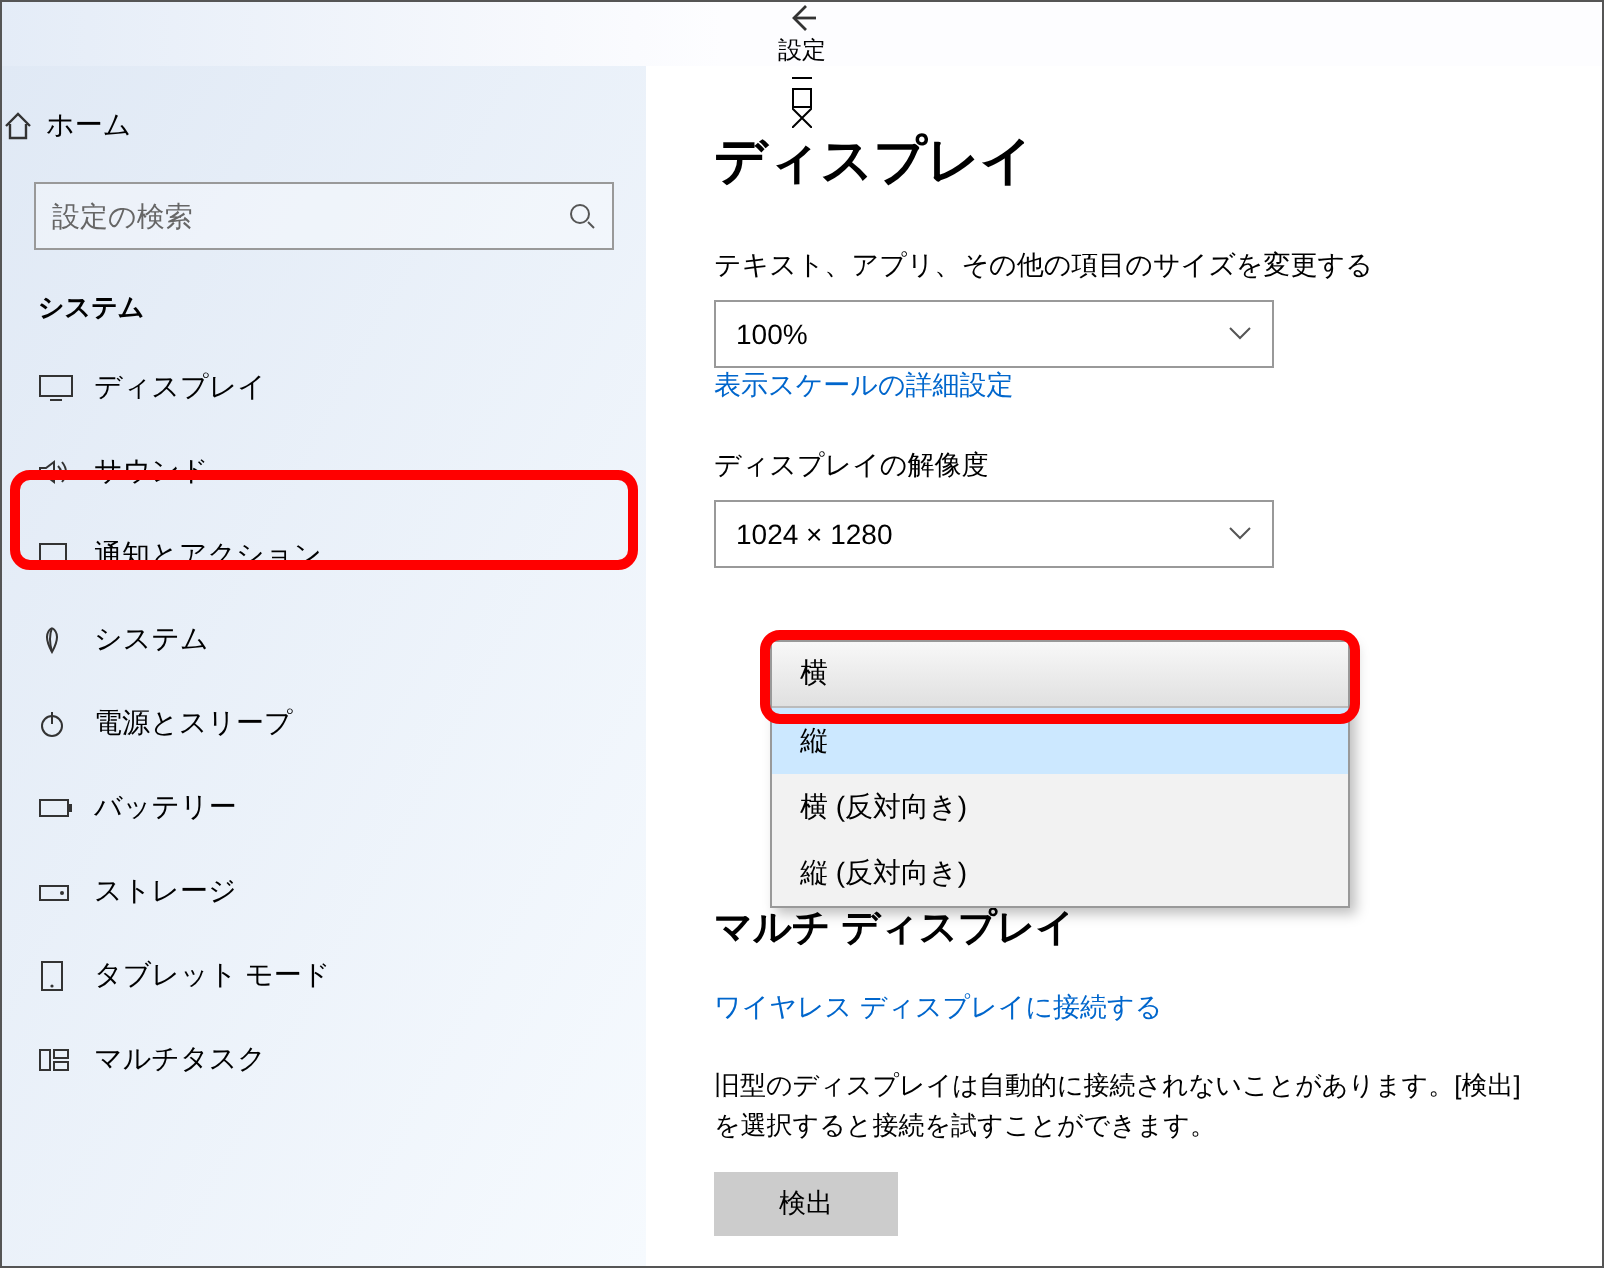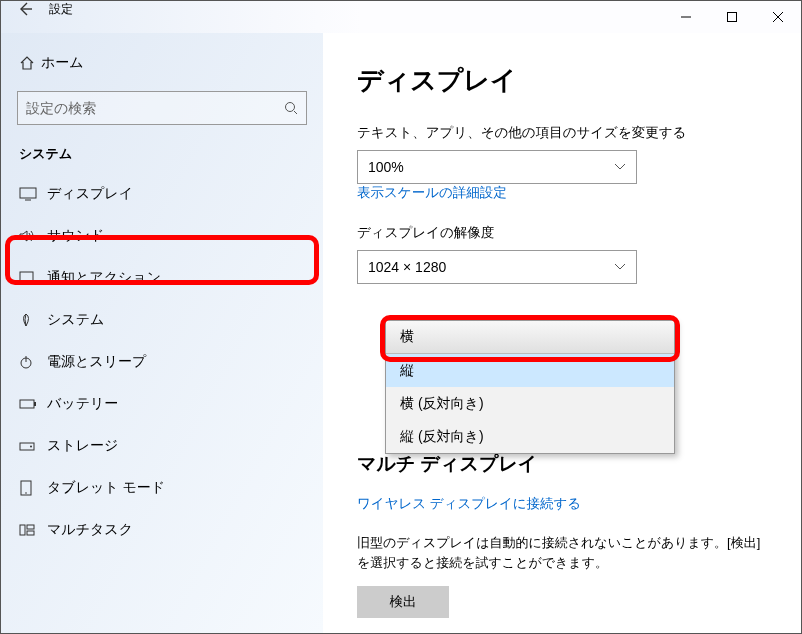--- a/index.html
+++ b/index.html
@@ -1,25 +1,25 @@
 <!DOCTYPE html>
 <html><head>
 <meta charset="utf-8">
 <style>
 * { margin: 0; padding: 0; box-sizing: border-box; font-family: "Yu Gothic UI", "Segoe UI", Meiryo, sans-serif; }
 body { width: 802px; height: 634px; overflow: hidden; background: #fff; }
 .window { width: 802px; height: 634px; border: 1px solid #555; display: flex; flex-direction: column; position: relative; }
-.titlebar { height: 32px; display: flex; align-items: flex-start; background: linear-gradient(to right, #e4ecf7, #fdfdff 45%); }
+.titlebar { height: 32px; display: flex; align-items: center; background: linear-gradient(to right, #e4ecf7, #fdfdff 45%); flex-direction: column; }
 .titlebar .back { width: 48px; display:flex; justify-content:center; align-items:center; font-size: 16px; color:#333; }
 .titlebar .title { font-size: 12px; color:#000; }
 .titlebar .spacer { flex:1; }
 .titlebar .winbtn { width: 46px; height: 32px; display:flex; justify-content:center; align-items:center; font-size: 12px; color:#000; }
 .content { flex:1; display:flex; overflow:hidden; }
 .sidebar { width: 322px; background: linear-gradient(to bottom right, #e0e9f5, #f6fafe); display:flex; flex-direction:column; padding-top: 10px; }
-.home-row { display:flex; align-items:center; height: 40px; padding-left: 18px; color:#000; font-size: 14px; text-align: right; }
+.home-row { display:flex; align-items:center; height: 40px; color:#000; font-size: 14px; text-align: right; }
 .home-row .icon { width: 22px; display:flex; justify-content:flex-start; }
 .search-wrap { padding: 8px 16px 6px 16px; }
 .search-box { width: 100%; height: 34px; border: 1px solid #999; background: rgba(255,255,255,0.35); display:flex; align-items:center; padding: 0 8px; }
 .search-box input { flex:1; border:none; background:transparent; font-size: 14px; color:#555; outline:none; }
 .search-box input::placeholder { color:#666; }
 .search-box .sicon { color:#444; font-size:14px; }
 .category { padding: 14px 18px 10px 18px; font-size: 13px; font-weight: 600; color:#000; }
 .nav-item { height: 42px; display:flex; align-items:center; padding-left: 18px; font-size: 14px; color:#000; position:relative; }
 .nav-item .nicon { width: 28px; display:flex; justify-content:flex-start; color:#333; }
 .nav-item.selected { background: rgba(255,255,255,0.0); }

